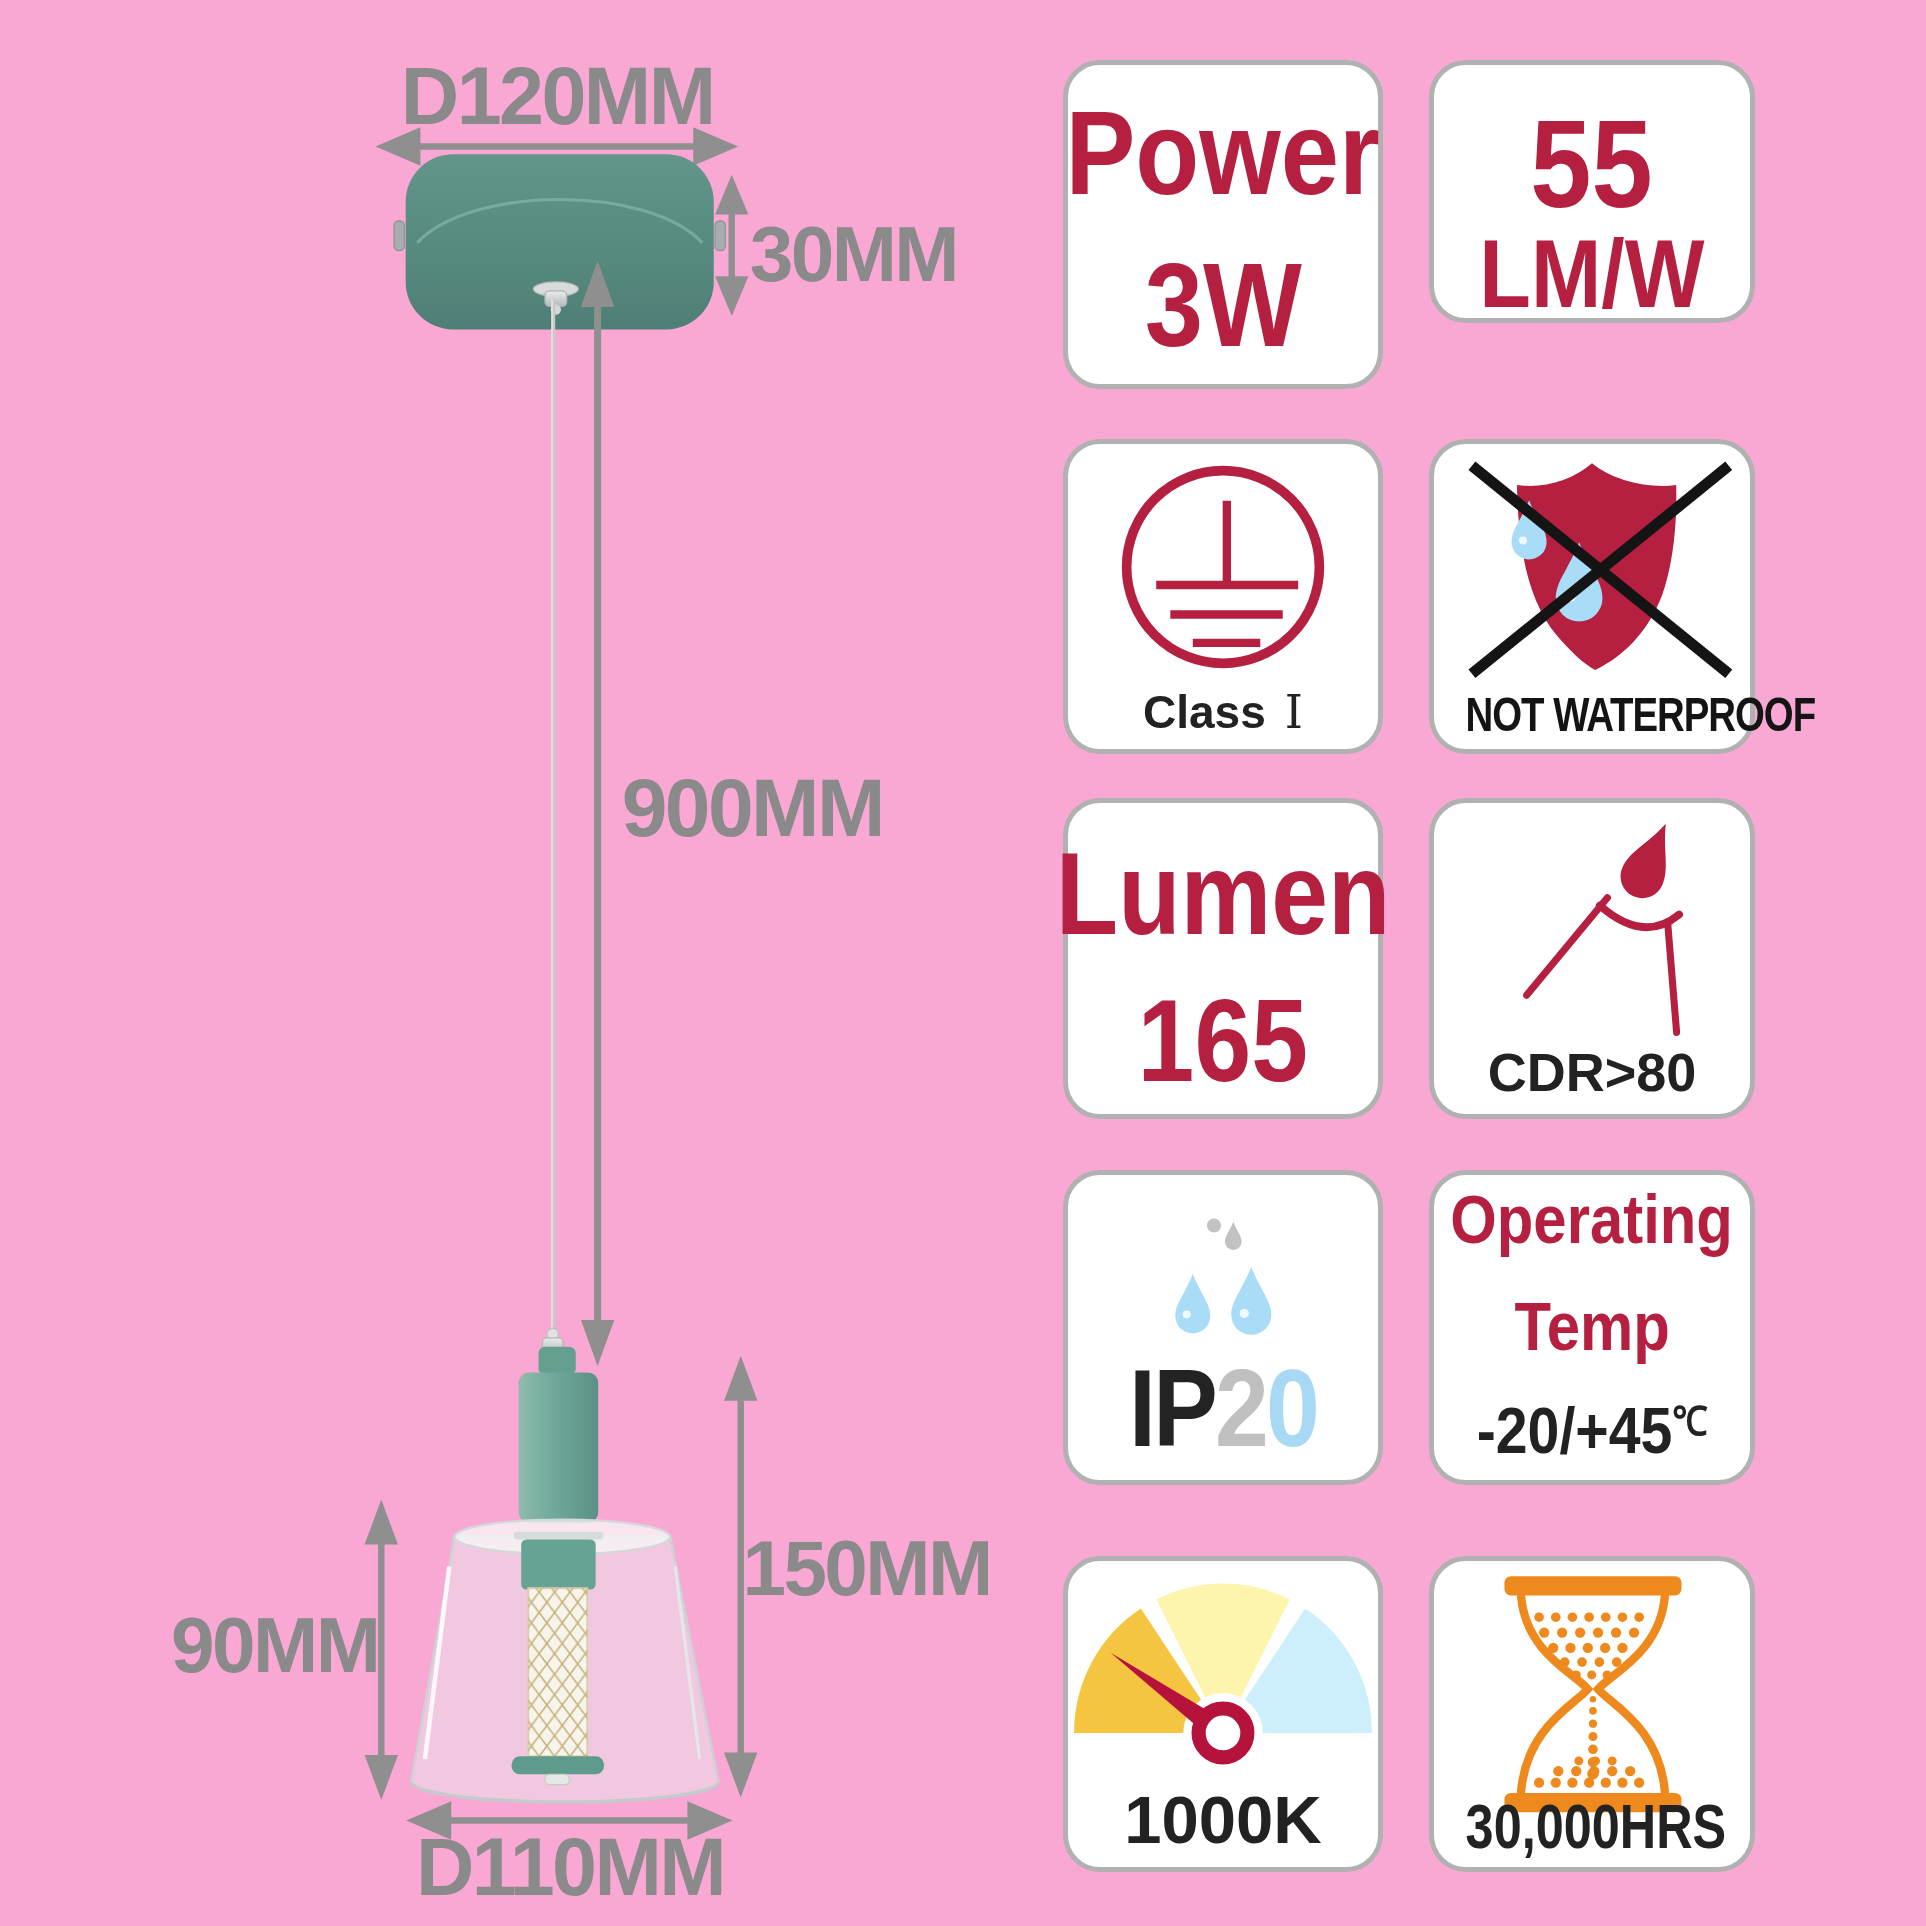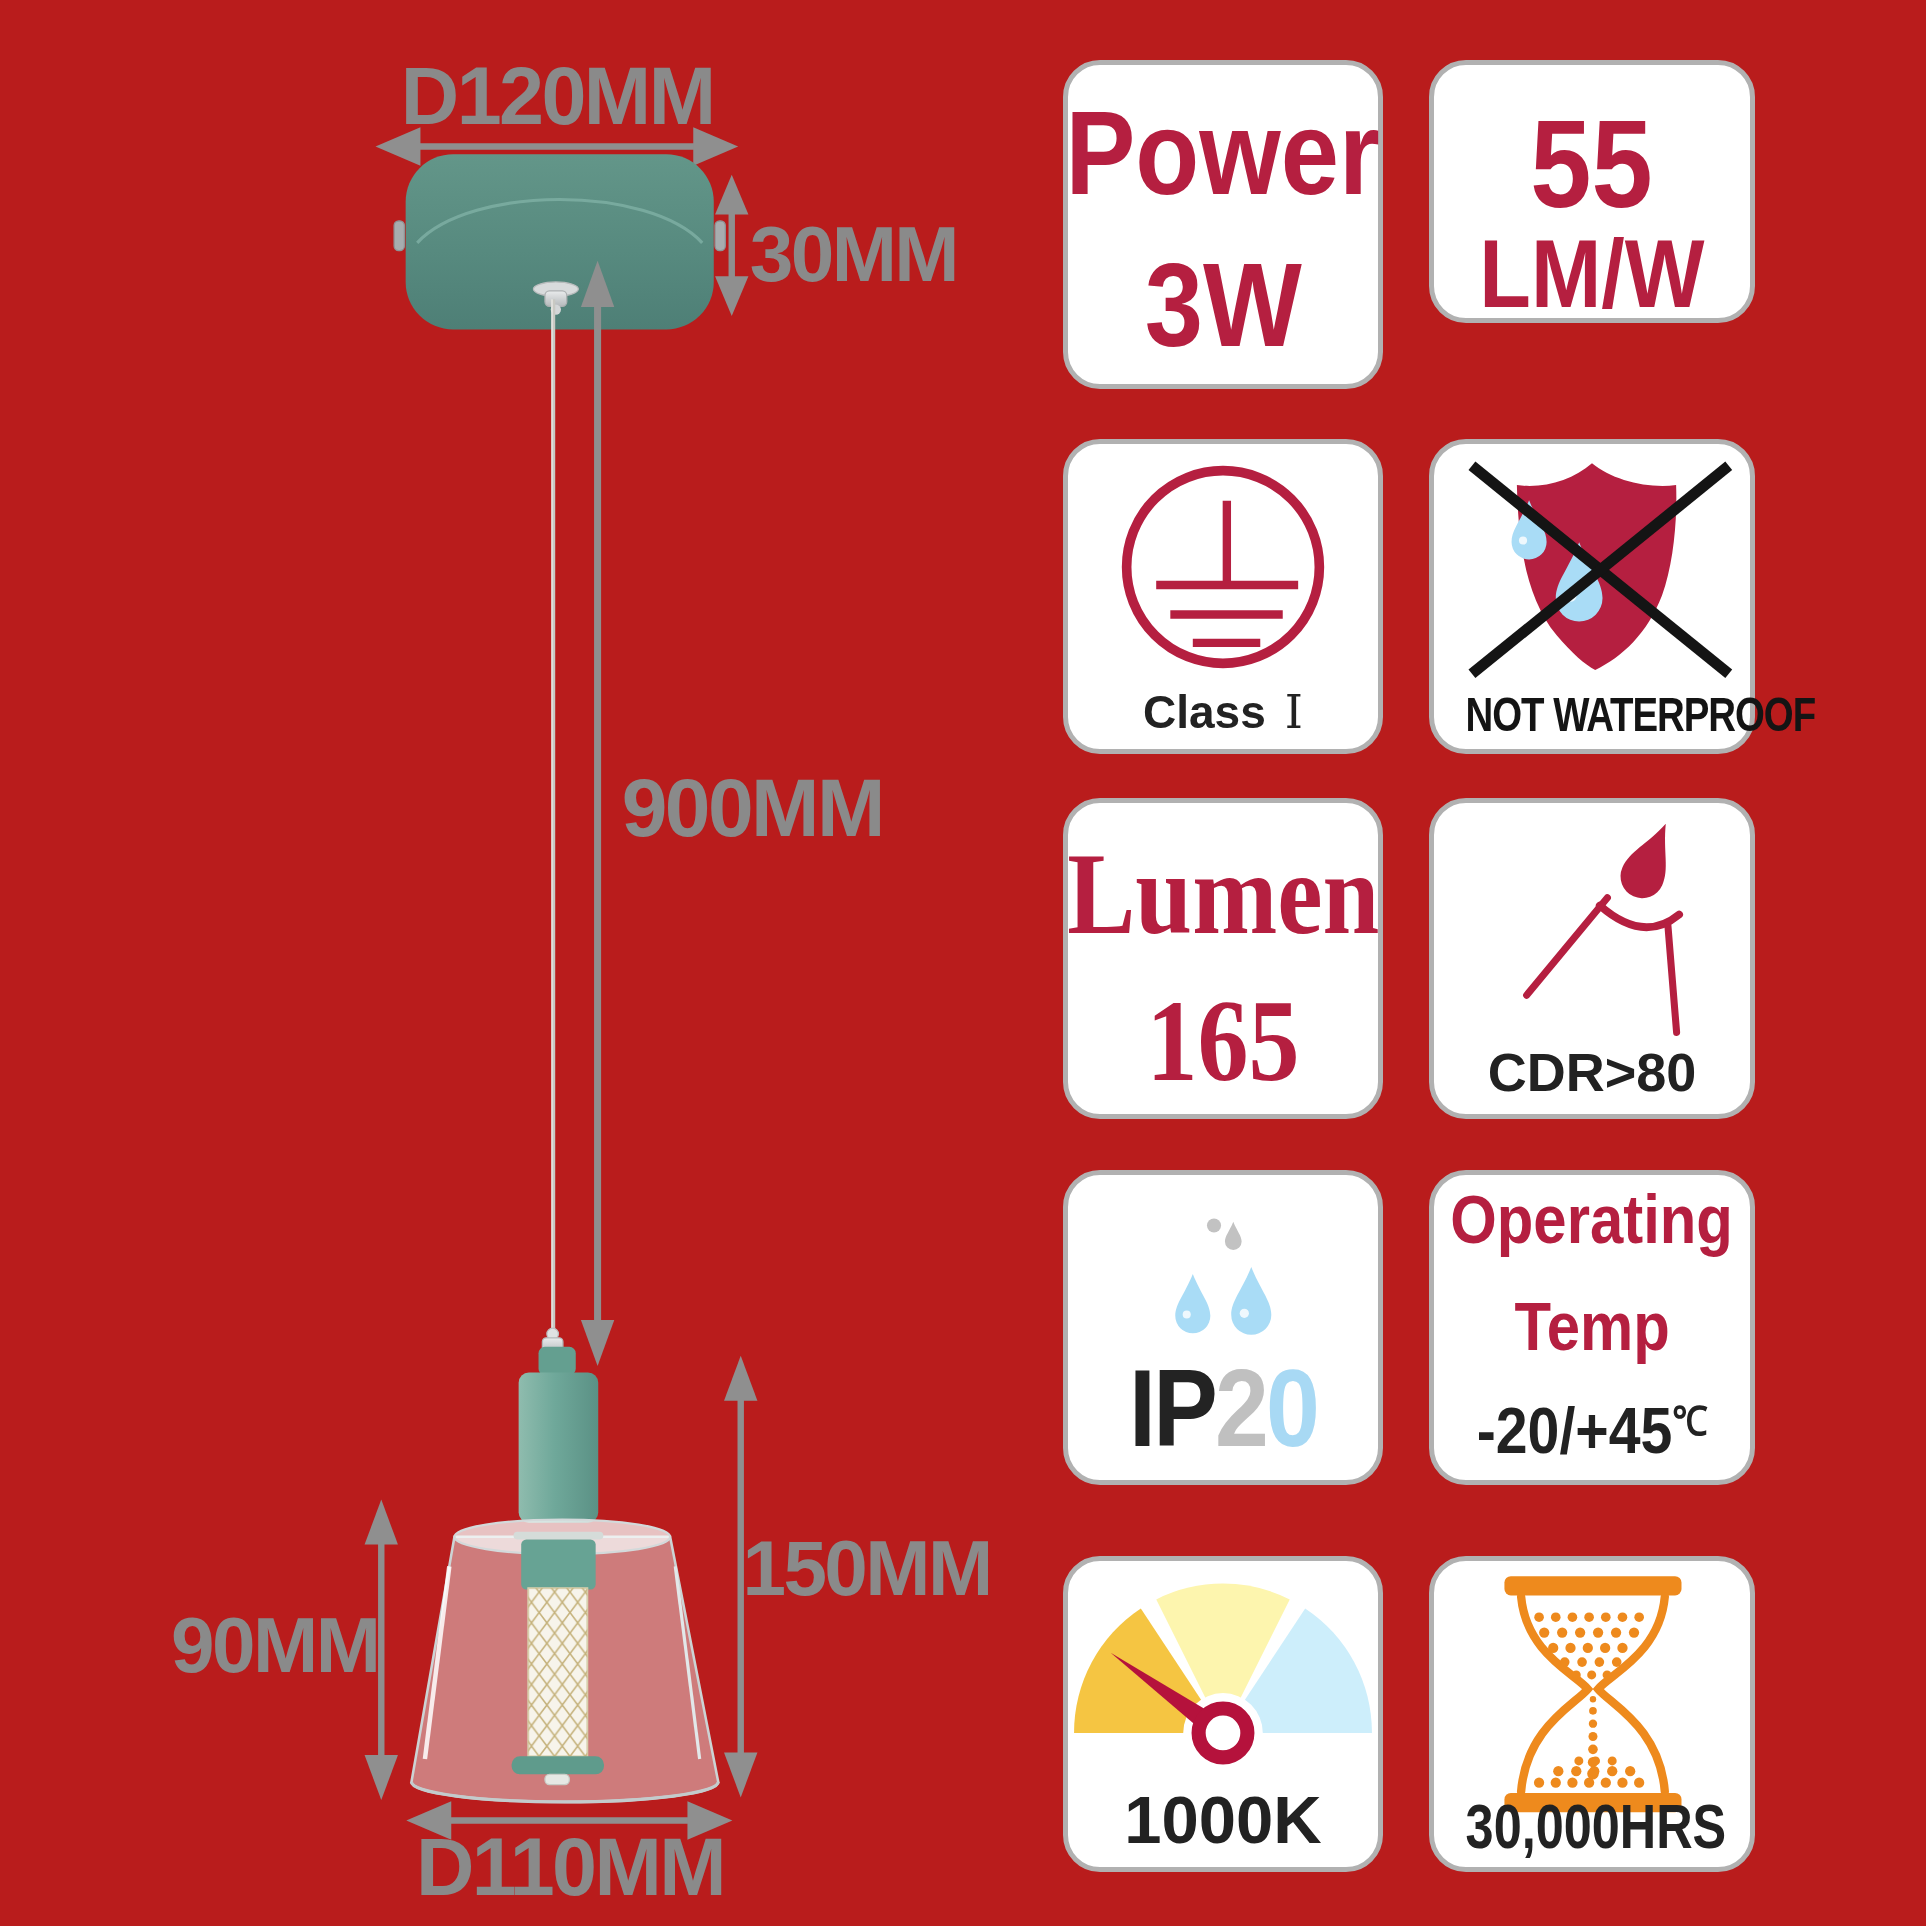--- a/index.html
+++ b/index.html
@@ -1,16 +1,16 @@
 <!DOCTYPE html>
 <html style="font-size:10.3px"><head>
 <meta charset="utf-8">
 <style>
   html,body{margin:0;padding:0;background:#ffffff;}
-  #canvas{position:relative;width:1926px;height:1926px;background:#b91c1c;overflow:hidden;
+  #canvas{position:relative;width:1926px;height:1926px;background:#f9a8d4;overflow:hidden;
           font-family:"Liberation Sans", sans-serif;}
   svg text{font-family:"Liberation Sans", sans-serif;}
   .dim{fill:#8a8a8a;font-weight:bold;letter-spacing:-4px;}
   .arrow{fill:#8f8f8f;}
   .dimline{stroke:#8f8f8f;}
 
   .card{position:absolute;background:#ffffff;border:5.1px solid #b1b1b1;border-radius:37px;
         box-sizing:border-box;}
   .two{display:flex;flex-direction:column;justify-content:space-between;align-items:center;}
   .line{display:block;text-align:center;white-space:nowrap;font-weight:bold;line-height:1;}
@@ -169,21 +169,21 @@
         </g>
       </g>
       <g stroke="#141414" stroke-width="17">
         <line x1="48" y1="20" x2="448" y2="344"></line>
         <line x1="448" y1="20" x2="48" y2="344"></line>
       </g>
     </svg>
     <div class="caption cond80" style="bottom:10.3px;font-size:48px;color:#141414;letter-spacing:-1.3px;">NOT WATERPROOF</div>
   </div>
 
-  <div class="card two" style="left:1063px;top:798px;width:320px;height:321px;padding:33px 0 15.4px;font-family:Liberation Serif, serif;">
+  <div class="card two" style="left:1063px;top:798px;width:320px;height:321px;padding:33px 0 15.4px;">
     <span class="line red cond" style="font-size:116px">Lumen</span>
     <span class="line red cond" style="font-size:116px">165</span>
   </div>
 
   <div class="card" style="left:1429px;top:798px;width:326px;height:321px;">
     <svg class="abs-icon" style="top:5.1px" width="282" height="236" viewBox="0 0 440 368">
       <g transform="translate(305,92) rotate(24)">
         <path d="M0,-74 C14,-32 34,-12 34,16 A34,34 0 1 1 -34,16 C-34,-12 -14,-32 0,-74 Z" fill="#b51f40"></path>
       </g>
       <g stroke="#b51f40" fill="none" stroke-linecap="round">

